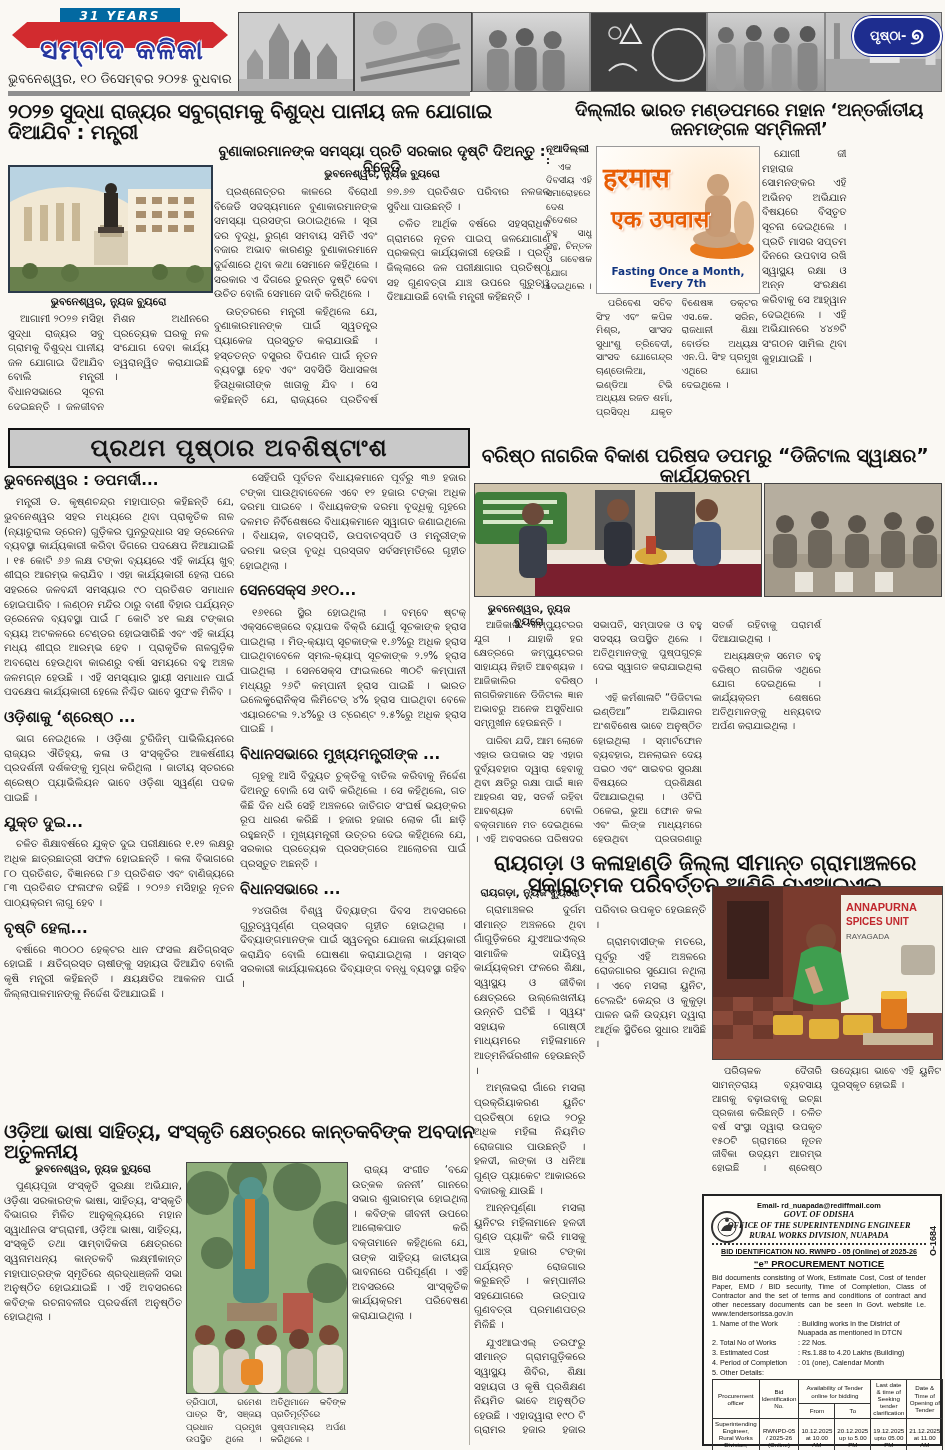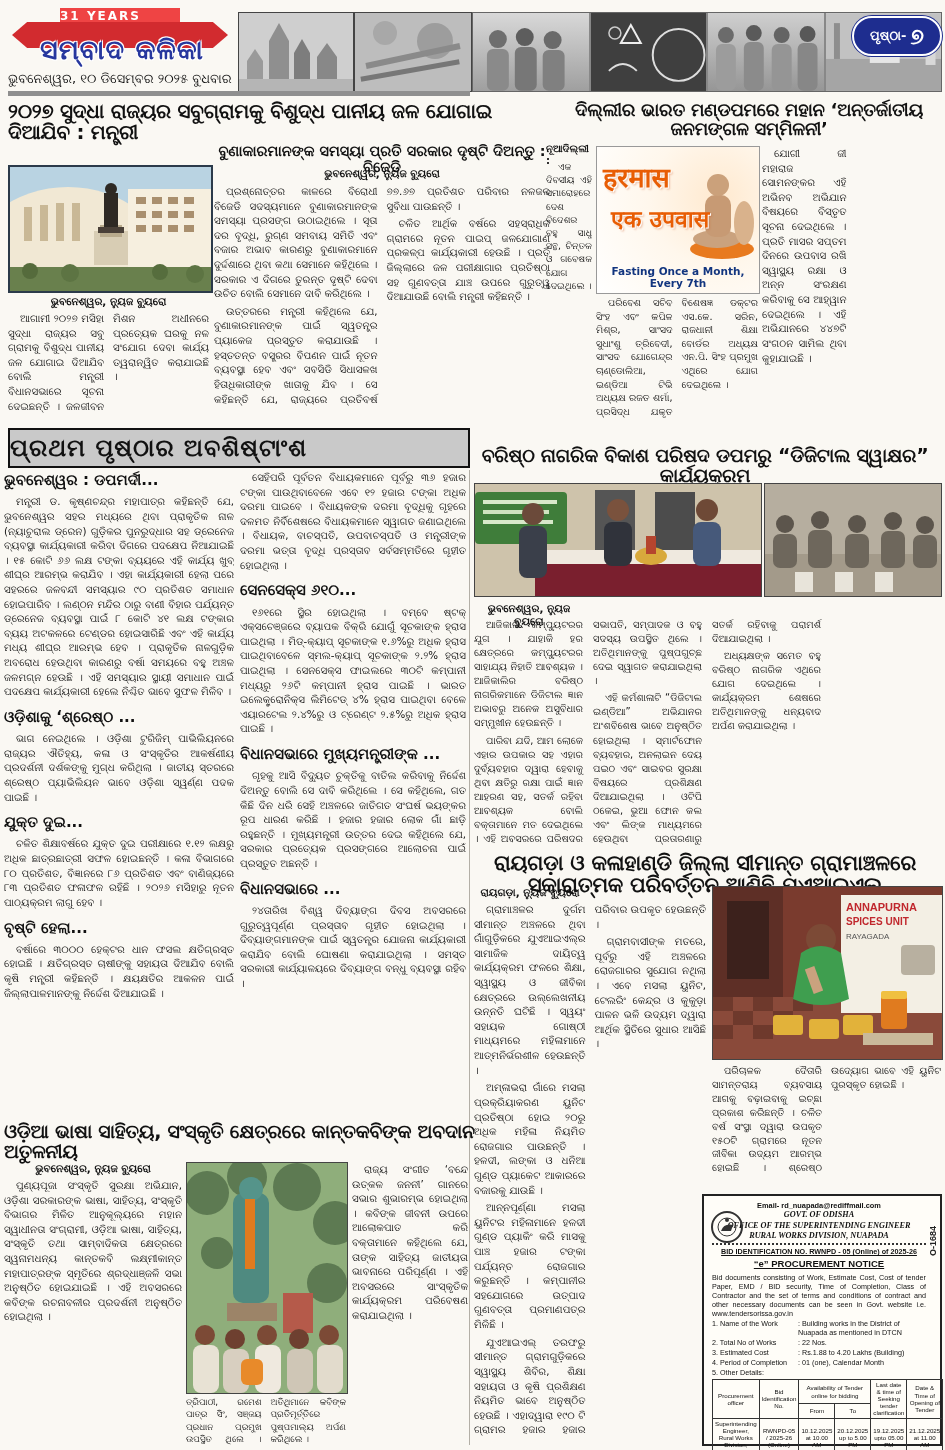--- a/index.html
+++ b/index.html
@@ -13,26 +13,26 @@
   .bodytxt p{margin:0 0 3px 0;text-indent:12px;}
   .cols2{columns:2;column-gap:9px;column-fill:auto;}
   .cols4{columns:4;column-gap:10px;column-fill:auto;}
   .dateline{font-weight:bold;font-size:10.5px;}
   .headline{font-weight:bold;line-height:1.05;letter-spacing:-0.3px;}
   .subhd{font-weight:bold;font-size:14.5px;line-height:1.1;}
   .rem-head{font-weight:bold;font-size:15px;margin:8px 0 3px 0;}
   .photo{overflow:hidden;border:1px solid #444;background:#cfcac0;}
   .photo svg{display:block;}
   .banner{background:#c9c9c9;border:2px solid #111;font-weight:bold;font-size:24px;
-          display:flex;align-items:center;letter-spacing:1px;}
+          display:flex;align-items:center;justify-content:center;letter-spacing:1px;}
   .vrule{width:1px;background:#b3afa6;}
   
   .ribbon{background:#d22b2f;clip-path:polygon(0 50%,7% 0,93% 0,100% 50%,93% 100%,7% 100%);}
-  .years{background:#ef4444;color:#fff;font-weight:bold;font-size:12px;letter-spacing:2px;
-         display:flex;align-items:center;}
+  .years{background:#0369a1;color:#fff;font-weight:bold;font-size:12px;letter-spacing:2px;
+         display:flex;align-items:center;justify-content:center;font-style:italic;}
   .logo{color:#27379e;font-weight:bold;font-size:27px;letter-spacing:1px;
         text-shadow:1px 1px 0 #fff,-1px -1px 0 #fff,1px -1px 0 #fff,-1px 1px 0 #fff;}
   .mast-date{font-weight:normal;font-size:13px;}
   .badge{background:#1e2d8f;border:2px solid #fff;border-radius:22px;color:#fff;
          display:flex;align-items:center;justify-content:center;gap:4px;
          box-shadow:0 0 0 1px #1e2d8f;}
   .badge .num{font-size:22px;font-weight:bold;}
   .strip{border:1px solid #666;background:#888;display:flex;gap:2px;}
   
   .adbox{border:1px solid #999;background:

